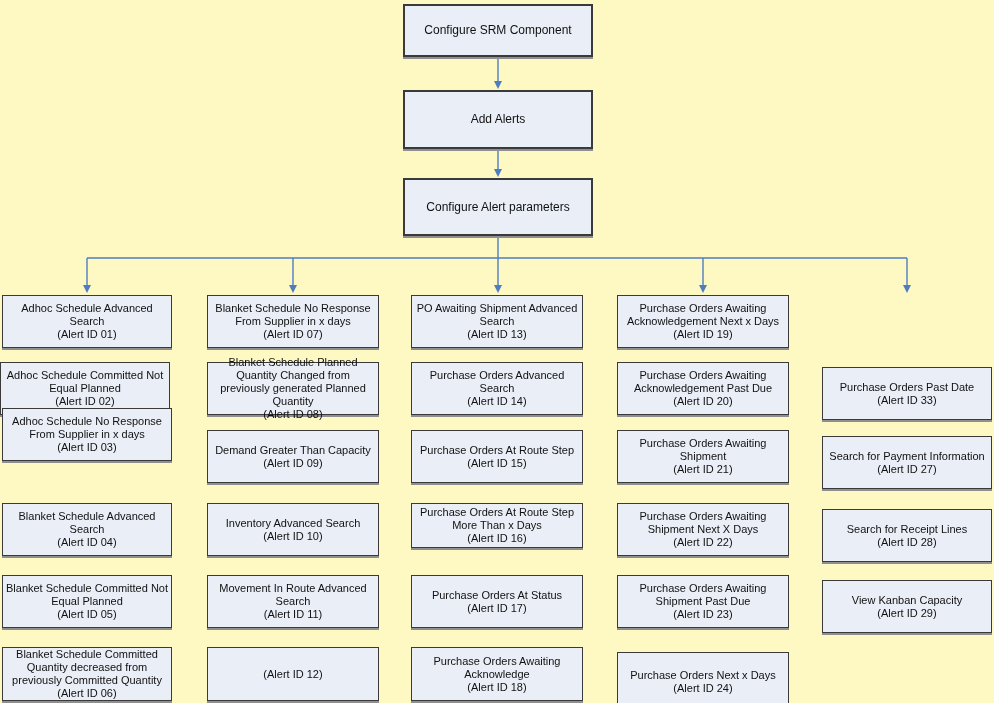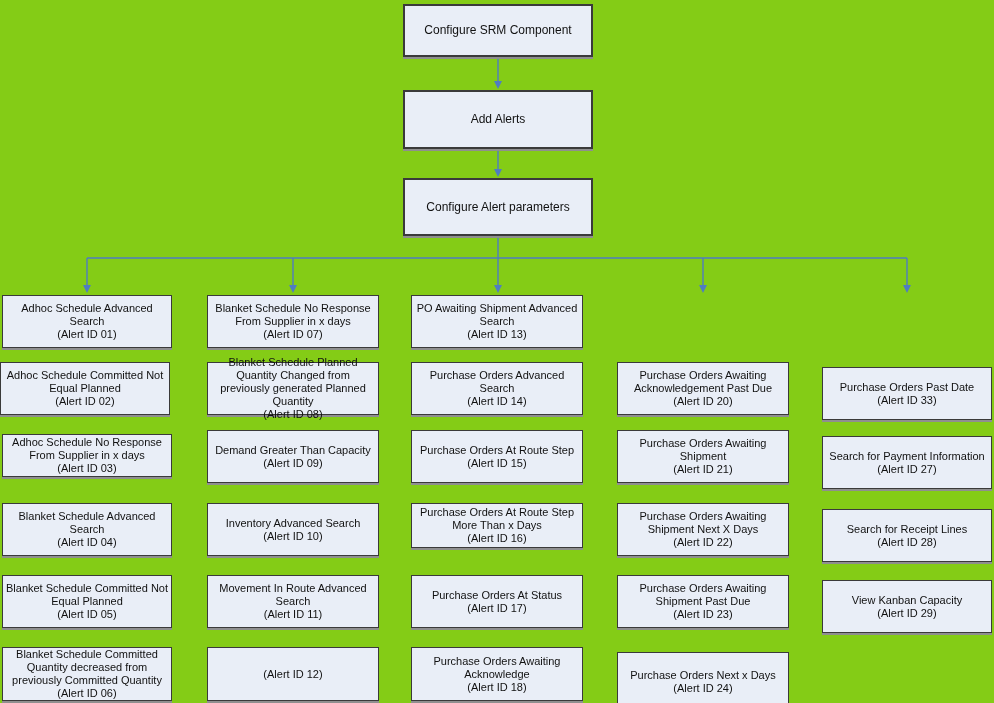--- a/index.html
+++ b/index.html
@@ -1,17 +1,17 @@
 <!DOCTYPE html>
 <html style="--box-fill: #e9eef7; --box-border: #3a3a3a; --shadow: #8f8f8f; --arrow: #4f7dc2;"><head>
 <meta charset="utf-8">
 <style>
   html,body{margin:0;padding:0;background:#ffffff;}
   #canvas{
-    position:relative;width:994px;height:703px;background:#84cc16;
+    position:relative;width:994px;height:703px;background:#fef9c3;
     font-family:"Liberation Sans", sans-serif;color:#111;overflow:hidden;
   }
   #connectors{position:absolute;left:0;top:0;width:994px;height:703px;pointer-events:none;z-index:1;}
   .c-line{stroke:var(--arrow,#4f7dc2);stroke-width:1.4;fill:none;}
   .c-arrow{fill:var(--arrow,#4f7dc2);stroke:none;}
   .node{
     position:absolute;z-index:2;box-sizing:border-box;
     background:var(--box-fill,#e9eef7);
     border:1px solid var(--box-border,#3a3a3a);
     box-shadow:0 2px 0 var(--shadow,#8f8f8f);
@@ -59,21 +59,21 @@
   </div>
 
   <div class="node" style="left:2px;top:295px;width:170px;height:53px">
     <div>Adhoc Schedule Advanced Search</div>
     <div>(Alert ID 01)</div>
   </div>
   <div class="node" style="left:0;top:362px;width:170px;height:53px">
     <div>Adhoc Schedule Committed Not Equal Planned</div>
     <div>(Alert ID 02)</div>
   </div>
-  <div class="node" style="left:2px;top:434px;width:170px;height:43px">
+  <div class="node" style="left:2px;top:408px;width:170px;height:53px">
     <div>Adhoc Schedule No Response From Supplier in x days</div>
     <div>(Alert ID 03)</div>
   </div>
   <div class="node" style="left:2px;top:503px;width:170px;height:53px">
     <div>Blanket Schedule Advanced Search</div>
     <div>(Alert ID 04)</div>
   </div>
   <div class="node" style="left:2px;top:575px;width:170px;height:53px">
     <div>Blanket Schedule Committed Not Equal Planned</div>
     <div>(Alert ID 05)</div>
@@ -125,20 +125,24 @@
   </div>
   <div class="node" style="left:411px;top:575px;width:172px;height:53px">
     <div>Purchase Orders At Status</div>
     <div>(Alert ID 17)</div>
   </div>
   <div class="node" style="left:411px;top:647px;width:172px;height:54px">
     <div>Purchase Orders Awaiting Acknowledge</div>
     <div>(Alert ID 18)</div>
   </div>
 
+  <div class="node" style="left:617px;top:295px;width:172px;height:53px">
+    <div>Purchase Orders Awaiting Acknowledgement Next x Days</div>
+    <div>(Alert ID 19)</div>
+  </div>
   <div class="node" style="left:617px;top:362px;width:172px;height:53px">
     <div>Purchase Orders Awaiting Acknowledgement Past Due</div>
     <div>(Alert ID 20)</div>
   </div>
   <div class="node" style="left:617px;top:430px;width:172px;height:53px">
     <div>Purchase Orders Awaiting Shipment</div>
     <div>(Alert ID 21)</div>
   </div>
   <div class="node" style="left:617px;top:503px;width:172px;height:53px">
     <div>Purchase Orders Awaiting Shipment Next X Days</div>

